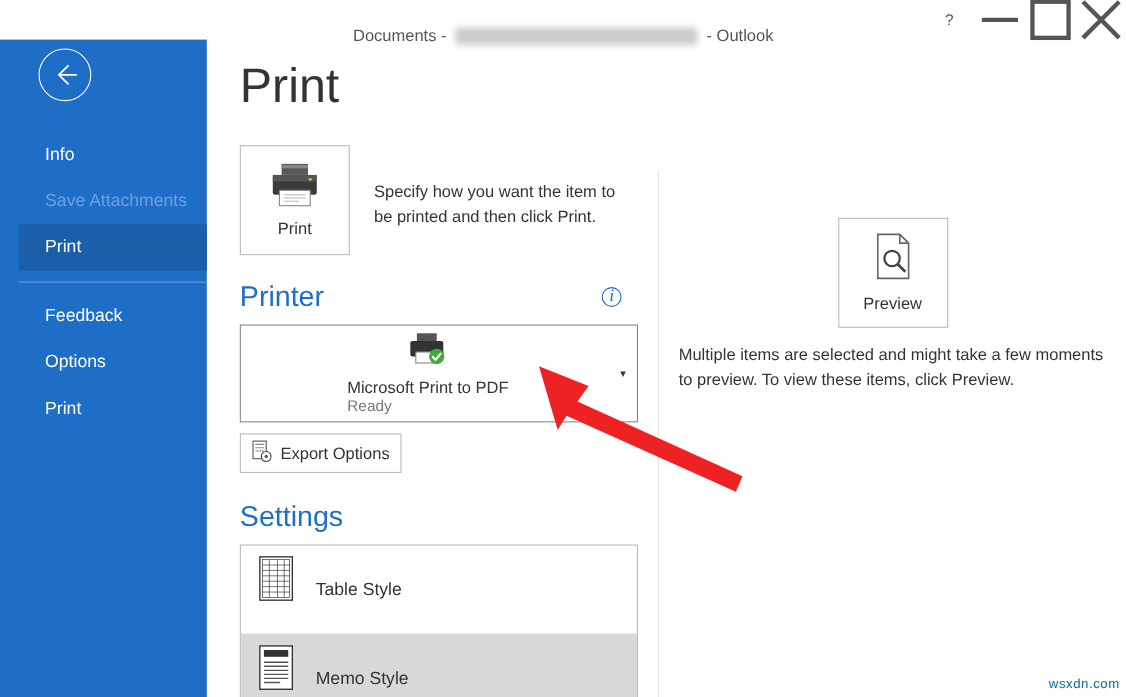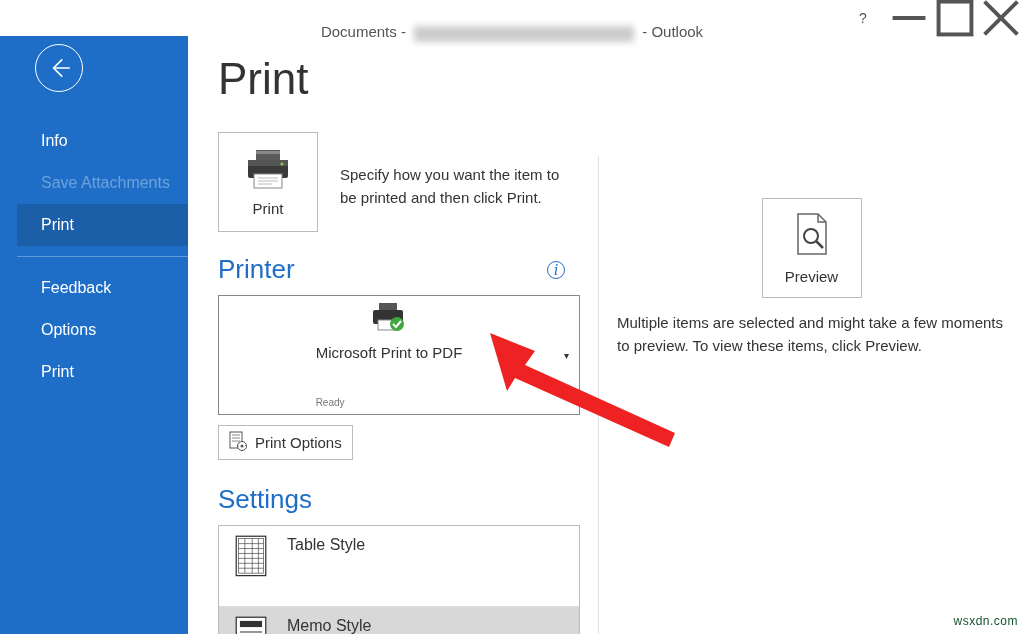--- a/index.html
+++ b/index.html
@@ -41,42 +41,42 @@
   
   .section-head { font-size: 26px; font-weight: 300; color: #1e6ec8; margin: 8px 15px 10px 0; display:flex; align-items:center; justify-content:space-between;}
   .info-icon { color: #1e6ec8; font-size: 16px; font-style: italic; border:1px solid #1e6ec8; border-radius:50%; width:18px; height:18px; display:inline-flex; align-items:center; justify-content:center; font-family: serif;}
 
   
   .printer-dd { border: 1px solid #888; padding: 6px 28px 6px 8px; display: flex; align-items: center; gap: 12px; cursor: pointer; position: relative; margin-bottom: 10px; flex-direction: column;}
   .printer-dd .dd-arrow { position:absolute; right:10px; top:50%; transform:translateY(-50%); font-size:10px; color:#333;}
   .printer-icon { width: 36px; height: 30px; position: relative; }
   .printer-info { display:flex; flex-direction:column;}
   .printer-name { font-size: 15px; color: #333; }
-  .printer-status { font-size: 10px; color: #777; margin-top: 36px; }
+  .printer-status { font-size: 14px; color: #777; }
 
   .options-btn { border: 1px solid #bbb; padding: 5px 10px; display: inline-flex; align-items: center; gap: 8px; cursor: pointer; font-size: 15px; color: #333; margin-bottom: 16px;}
   .options-btn svg { width:18px; height:20px;}
 
   
   .style-list { border: 1px solid #bbb; }
-  .style-item { display: flex; align-items: flex-start; gap: 20px; padding: 10px 16px; cursor: pointer; font-size: 16px; color: #333; }
+  .style-item { display: flex; align-items: flex-end; gap: 20px; padding: 10px 16px; cursor: pointer; font-size: 16px; color: #333; }
   .style-item + .style-item { border-top: 1px solid #ddd; margin-top: 20px; }
   .style-item.selected { background: #d8d8d8; }
   .style-icon { width: 32px; height: 40px; display:flex; align-items:center; justify-content:center;}
 
   
   .preview-box { width: 100px; height: 100px; border: 1px solid #bbb; margin: 24px auto 14px; display: flex; flex-direction: column; align-items: center; justify-content: center; gap:8px;}
   .preview-box svg { width:36px; height:44px;}
   .preview-label { font-size: 15px; color: #333;}
   .preview-text { font-size: 15px; color: #333; line-height: 1.5; }
 
   
   .arrow { position: absolute; left: 425px; top: 303px; pointer-events: none; z-index: 100; }
 
-  .watermark { position:absolute; right:6px; bottom:6px; font-size:12px; color:#14532d; letter-spacing:0.5px;}
+  .watermark { position:absolute; right:6px; bottom:6px; font-size:12px; color:#0369a1; letter-spacing:0.5px;}
 </style>
 </head>
 <body>
 
 <div class="titlebar">
   <span class="title-text">
     <span>Documents - </span>
     <span class="blurred"></span>
     <span> - Outlook</span>
   </span>
@@ -169,21 +169,21 @@
           <svg viewBox="0 0 18 20">
             <rect x="1" y="1" width="12" height="16" fill="#fff" stroke="#555"></rect>
             <line x1="3" y1="4" x2="11" y2="4" stroke="#888"></line>
             <line x1="3" y1="7" x2="11" y2="7" stroke="#888"></line>
             <line x1="3" y1="10" x2="11" y2="10" stroke="#888"></line>
             <circle cx="13" cy="15" r="4.5" fill="#fff" stroke="#555"></circle>
             <circle cx="13" cy="15" r="1.5" fill="#555"></circle>
             <path d="M13 10 L14 11 M17.5 15 L16.5 14 M13 20 L12 19 M8.5 15 L9.5 16" stroke="#555"></path>
           </svg>
         </span>
-        <span>Print Options</span>
+        <span>Export Options</span>
       </div>
 
       <div class="section-head">
         <span>Settings</span>
       </div>
 
       <div class="style-list">
         <div class="style-item">
           <span class="style-icon">
             <svg viewBox="0 0 26 34">

